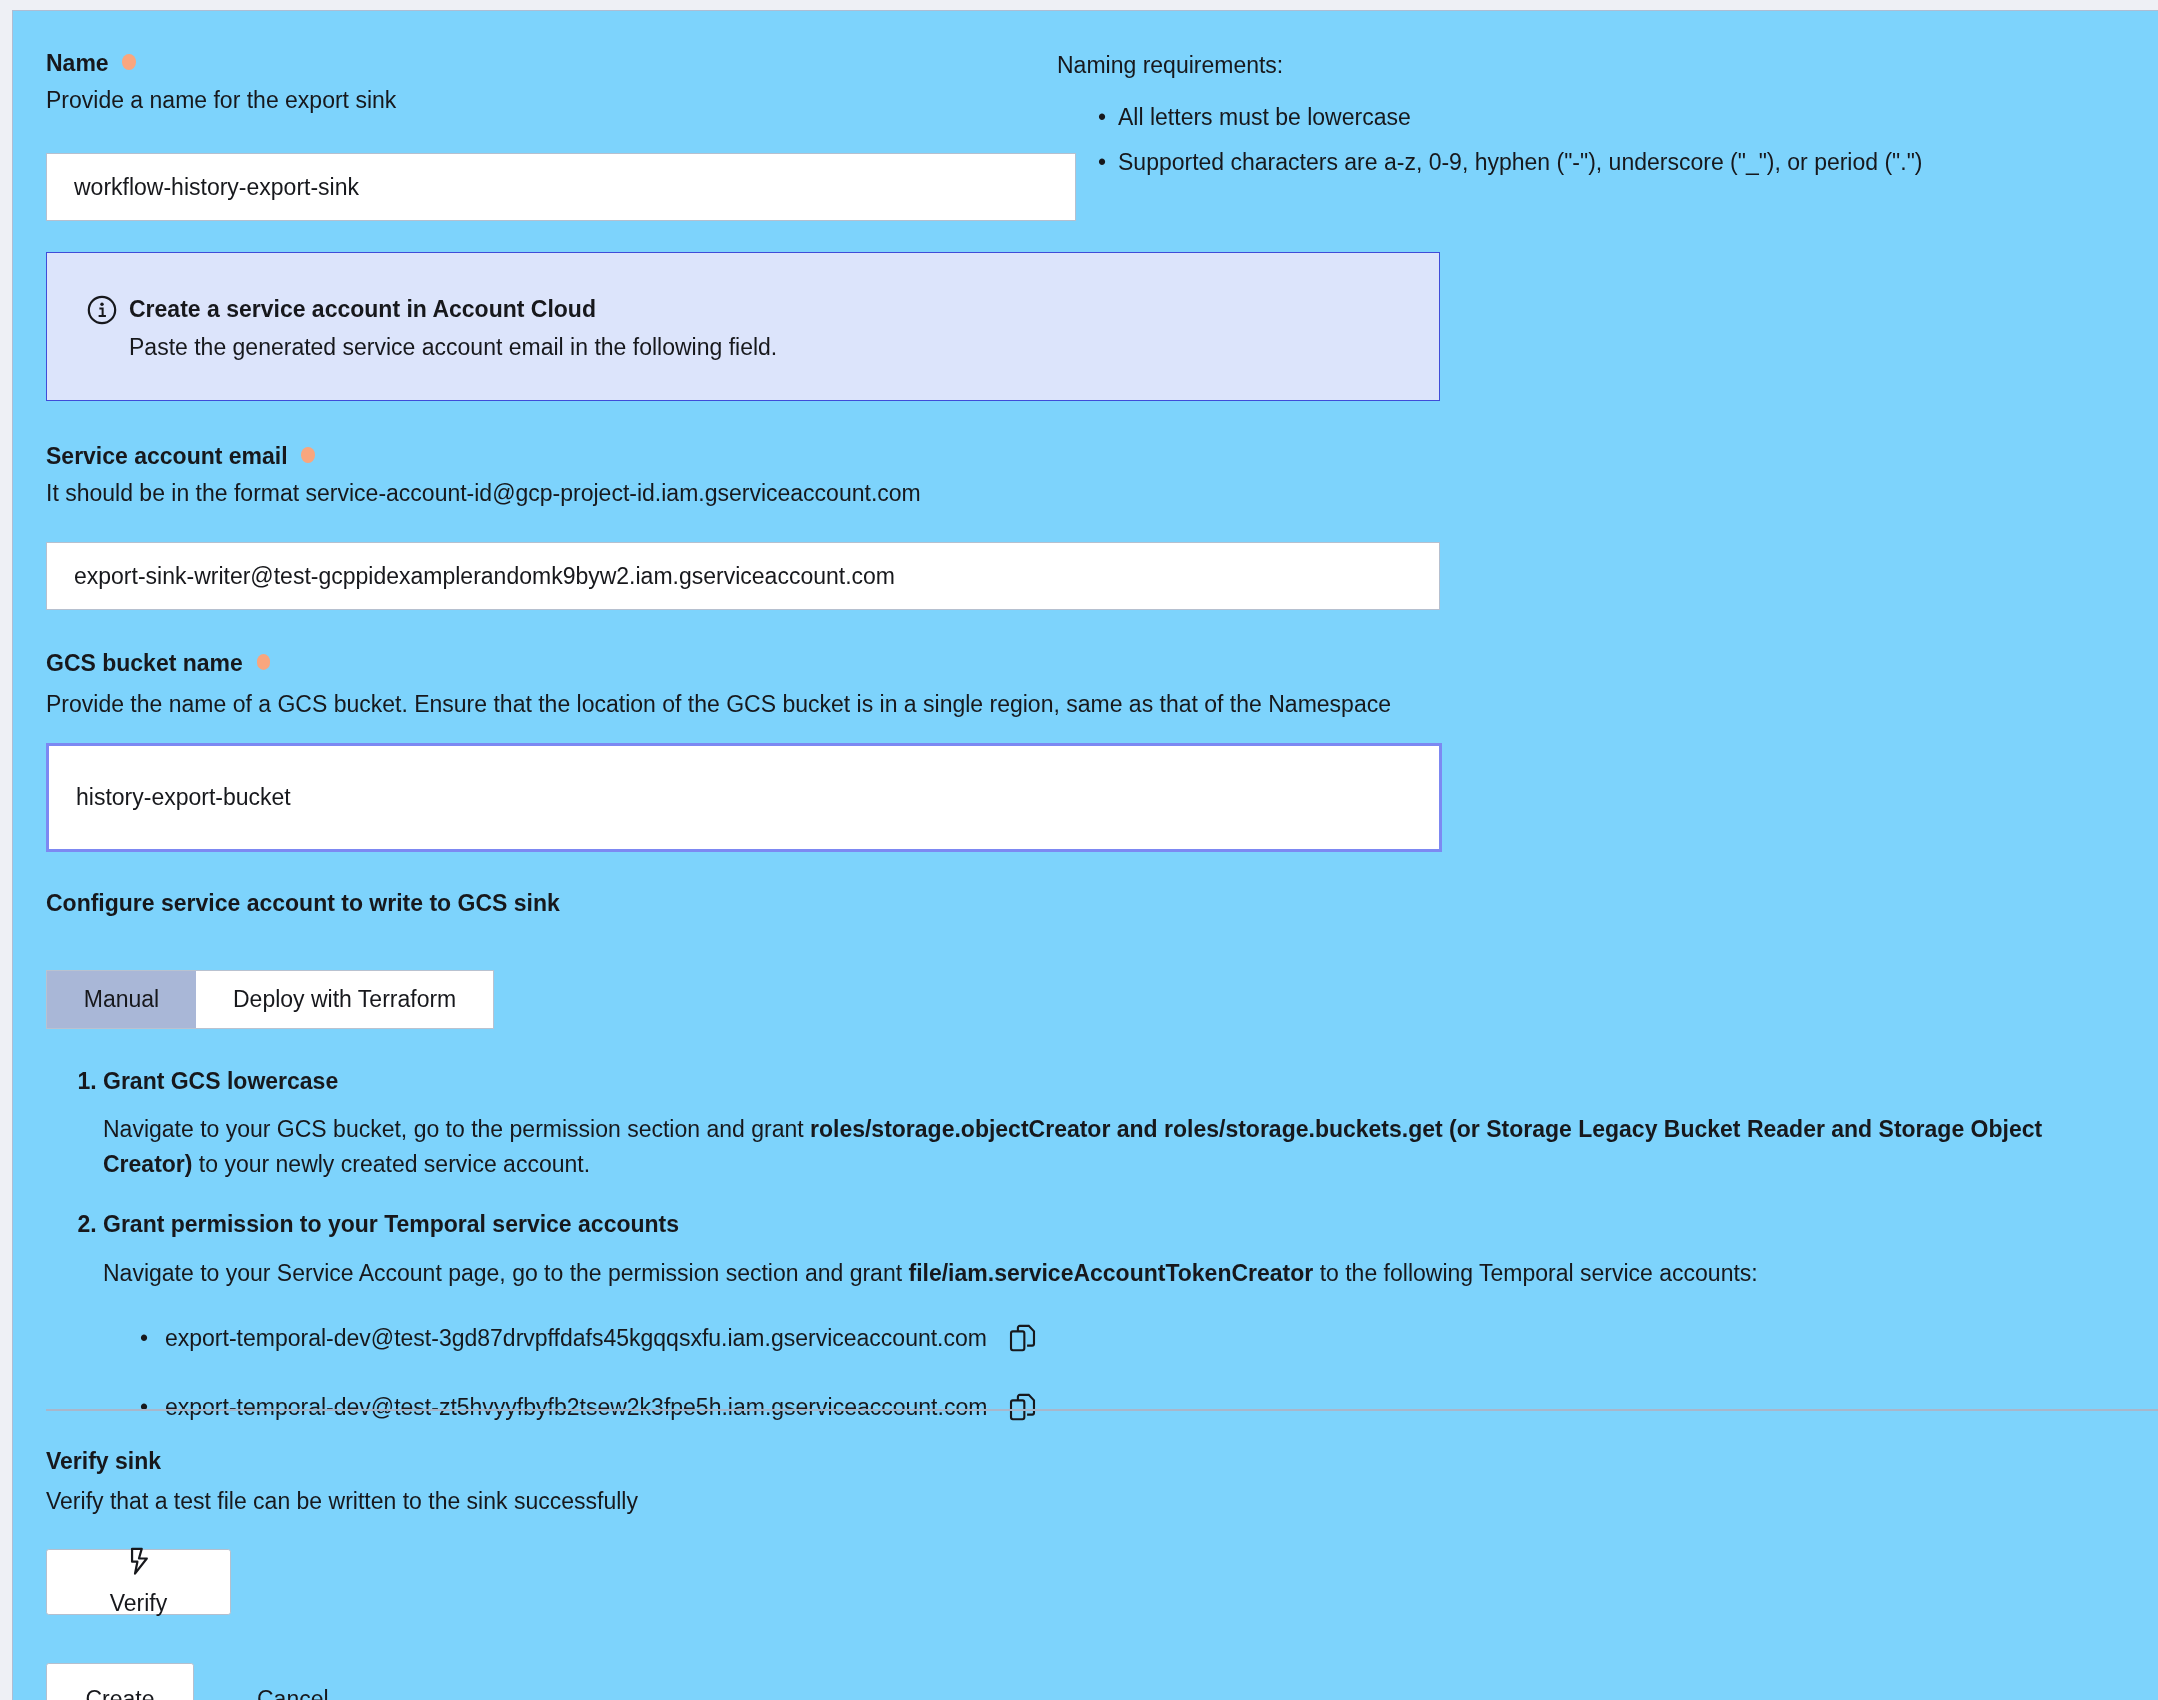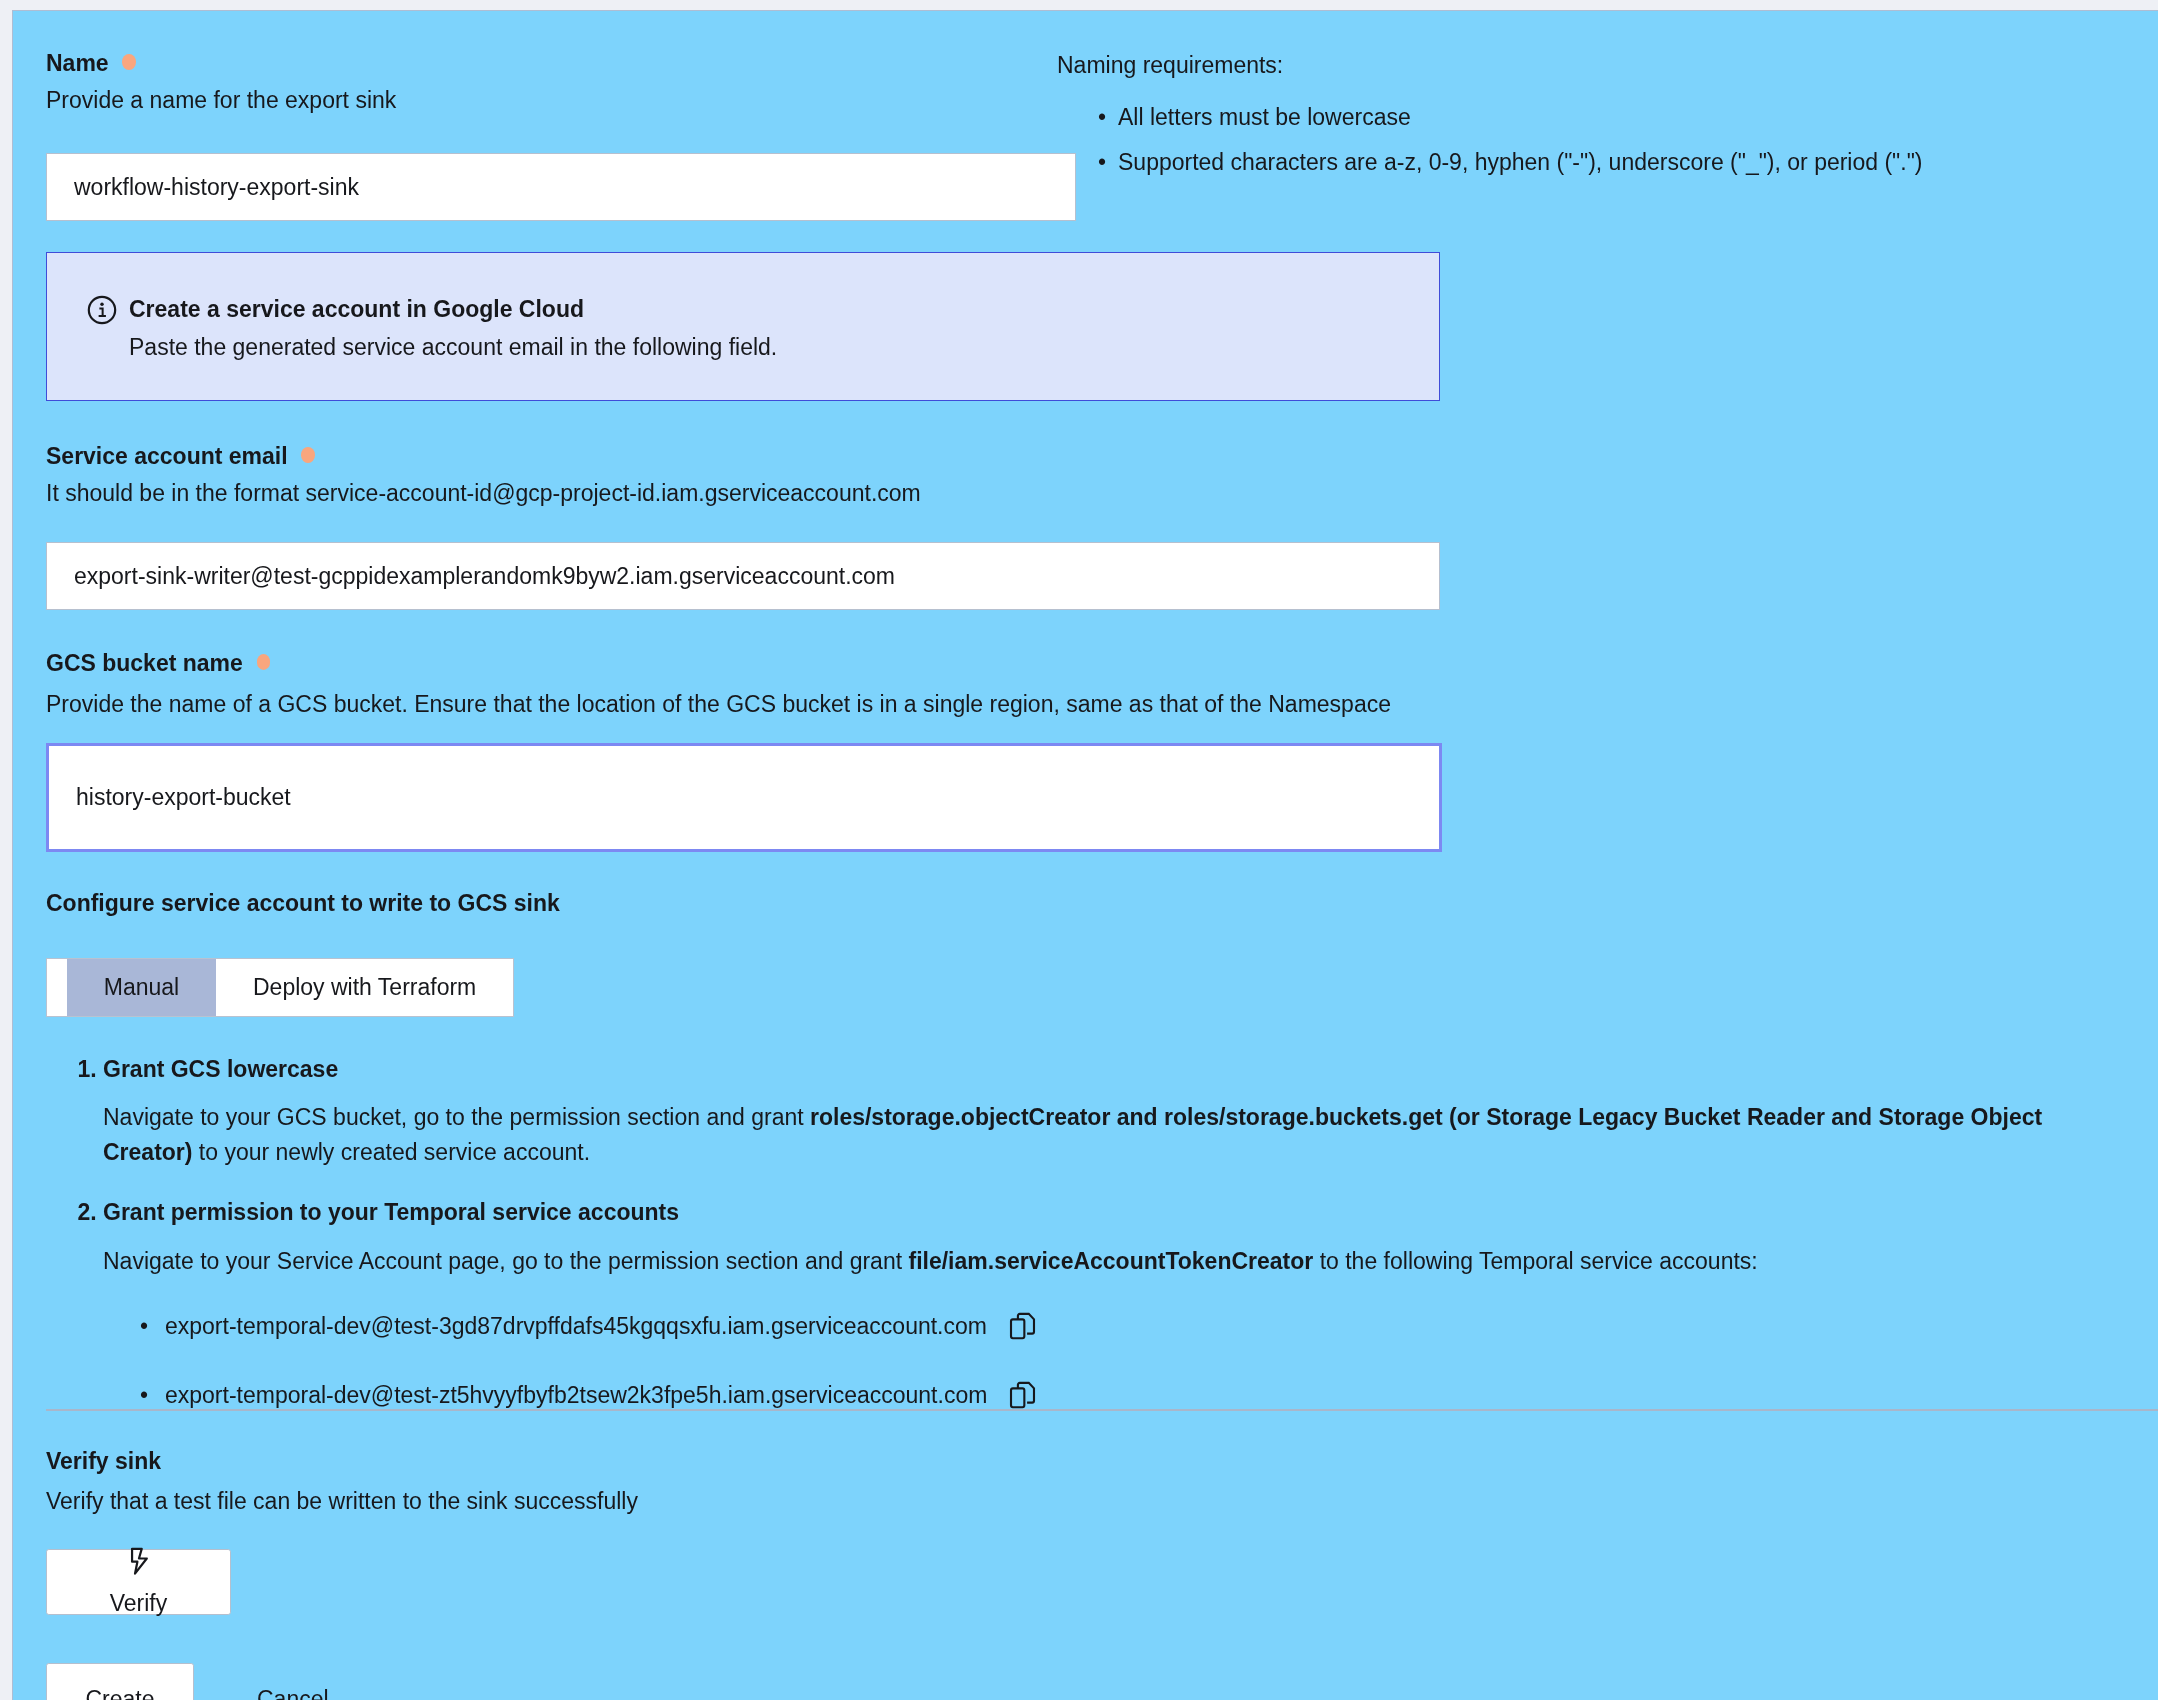--- a/index.html
+++ b/index.html
@@ -43,21 +43,21 @@
   .info-box {
     width:1394px; height:149px; background:#dce4fb; border:1.8px solid #3f4cd8;
     display:flex; align-items:flex-start; padding:42px 33px 0 40px; gap:12px;
   }
   .info-icon svg { display:block; }
   .info-title { font-weight:bold; line-height:29px; }
   .info-desc { margin-top:9.2px; line-height:29px; }
 
   
   .section-title { font-weight:bold; line-height:28.5px; }
-  .tabs { display:inline-flex; border:1.8px solid #b9c2d0; margin-top:40px; background:#fff;padding-left:20px; }
+  .tabs { display:inline-flex; border:1.8px solid #b9c2d0; margin-top:52px; background:#fff; }
   .tab {
     height:57px; display:flex; align-items:center; justify-content:center;
     font-family:inherit; font-size:23px; color:#17181c; background:#fff; border:none; cursor:pointer;
     padding:0 37px; white-space:nowrap;
   }
   .tab.active { background:#a9b7d7; }
 
   
   ol.steps { margin-top:38px; padding-left:57px; }
   ol.steps > li { font-weight:bold; line-height:28.5px; margin-bottom:27.5px; }
@@ -109,21 +109,21 @@
 
   <div class="abs info-box" style="left:33px; top:241px;">
     <span class="info-icon">
       <svg width="30" height="30" viewBox="0 0 33 33" fill="none">
         <circle cx="16.5" cy="16.5" r="14.5" stroke="#17181c" stroke-width="2.4"></circle>
         <circle cx="16.5" cy="10.2" r="1.9" fill="#17181c"></circle>
         <path d="M13.6 14.8h3.6v8.2m-4.4 0h8" stroke="#17181c" stroke-width="2.2" fill="none"></path>
       </svg>
     </span>
     <div>
-      <div class="info-title">Create a service account in Google Cloud</div>
+      <div class="info-title">Create a service account in Account Cloud</div>
       <div class="info-desc">Paste the generated service account email in the following field.</div>
     </div>
   </div>
 
   <div class="abs" style="left:33px; top:431px; width:1394px;">
     <div class="field-label">
       <span>Service account email</span>
       <span class="req-dot"></span>
     </div>
     <div class="field-desc">It should be in the format service-account-id@gcp-project-id.iam.gserviceaccount.com</div>

